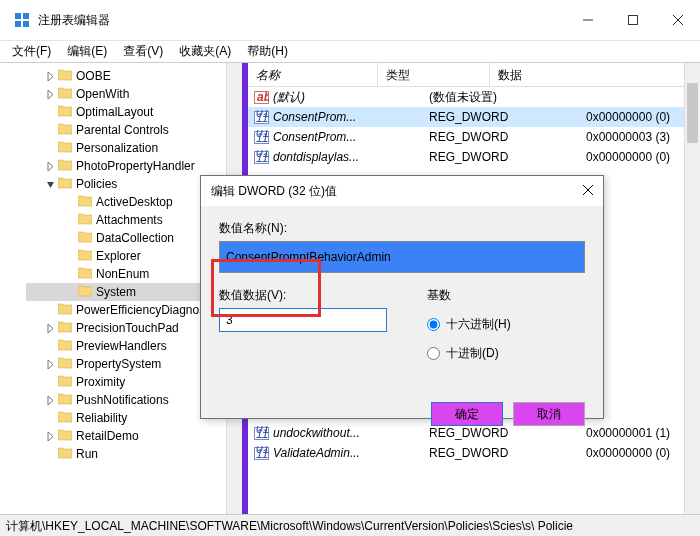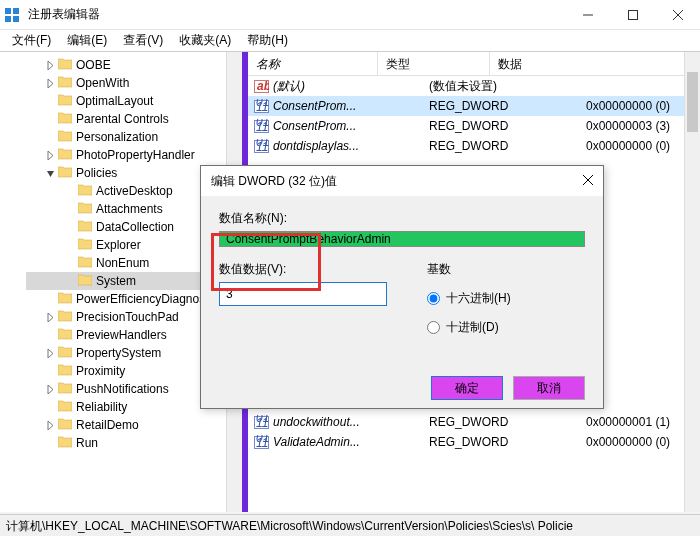--- a/index.html
+++ b/index.html
@@ -1,19 +1,19 @@
 <!DOCTYPE html>
 <html><head>
 <meta charset="utf-8">
 <style>
 * { box-sizing: border-box; margin: 0; padding: 0; font-family: "Microsoft YaHei", "Segoe UI", sans-serif; font-size: 12px; }
 body { width: 700px; height: 536px; background: #f4f4f4; overflow: hidden; position: relative; }
 
 
-.titlebar { height: 30px; background: #fff; display: flex; align-items: center; padding-left: 4px; border-bottom: 1px solid #e5e5e5; }
+.titlebar { height: 41px; background: #fff; display: flex; align-items: center; padding-left: 14px; border-bottom: 1px solid #e5e5e5; }
 .titlebar .appicon { width: 16px; height: 16px; margin-right: 8px; }
 .titlebar .title { flex: 1; }
 .titlebar .winbtns { display: flex; }
 .titlebar .winbtn { width: 45px; height: 30px; display: flex; align-items: center; justify-content: center; color: #555; }
 .titlebar .winbtn svg { width: 10px; height: 10px; }
 
 
 .menubar { height: 22px; background: #fff; display: flex; align-items: center; padding: 0 4px; border-bottom: 1px solid #ccc; }
 .menubar .menuitem { padding: 2px 8px; }
 
@@ -42,27 +42,27 @@
 .col-data { flex: 1; }
 .listrow { display: flex; height: 20px; align-items: center; gap: 45px; }
 .listrow.selected { background: #cde8ff; }
 .listrow .cell { padding: 0 6px; white-space: nowrap; overflow: hidden; display: flex; align-items: center; }
 .valicon { width: 15px; height: 15px; margin-right: 4px; flex-shrink: 0; }
 
 
 .statusbar { position: absolute; bottom: 0; left: 0; right: 0; height: 22px; background: #f0f0f0; border-top: 1px solid #ccc; padding: 3px 6px; white-space: nowrap; overflow: hidden; }
 
 
-.dialog { position: absolute; left: 200px; top: 165px; width: 404px; height: 244px; background: #f0f0f0; border: 1px solid #707070; box-shadow: 2px 2px 8px rgba(0,0,0,0.2); }
+.dialog { position: absolute; left: 200px; top: 175px; width: 404px; height: 244px; background: #f0f0f0; border: 1px solid #707070; box-shadow: 2px 2px 8px rgba(0,0,0,0.2); }
 .dialog .dtitle { height: 30px; background: #fff; display: flex; align-items: center; padding: 0 10px; }
 .dialog .dtitle .t { flex: 1; }
 .dialog .dclose { width: 30px; text-align: right; }
 .dialog .dbody { padding: 14px 18px; }
 .dialog label { display: block; margin-bottom: 4px; }
-.dialog .namebox { width: 100%; height: 16px; border: 1px solid #888; background: #22c55e; padding: 4px 6px; margin-bottom: 14px; }
+.dialog .namebox { width: 100%; height: 32px; border: 1px solid #888; background: #3b82f6; padding: 4px 6px; margin-bottom: 14px; }
 .dialog .row2 { display: flex; gap: 40px; }
 .dialog .valuewrap { position: relative; width: 168px; }
 .dialog .valbox { width: 168px; height: 24px; border: 1px solid #2176cf; background: #fff; padding: 0 6px; }
 .dialog .redbox { position: absolute; left: -8px; top: -28px; width: 110px; height: 58px; border: 3px solid #e03030; pointer-events: none; }
 .dialog fieldset { border: none; }
 .dialog .radio { display: flex; align-items: center; gap: 6px; margin: 12px 0; }
 .dialog .radio input { width: 13px; height: 13px; }
 .dialog .btns { display: flex; justify-content: flex-end; gap: 10px; margin-top: 28px; }
 .dialog .btn { width: 72px; height: 24px; background: #d946ef; border: 1px solid #aaa; }
 .dialog .btn.primary { border: 1px solid #2176cf; }

